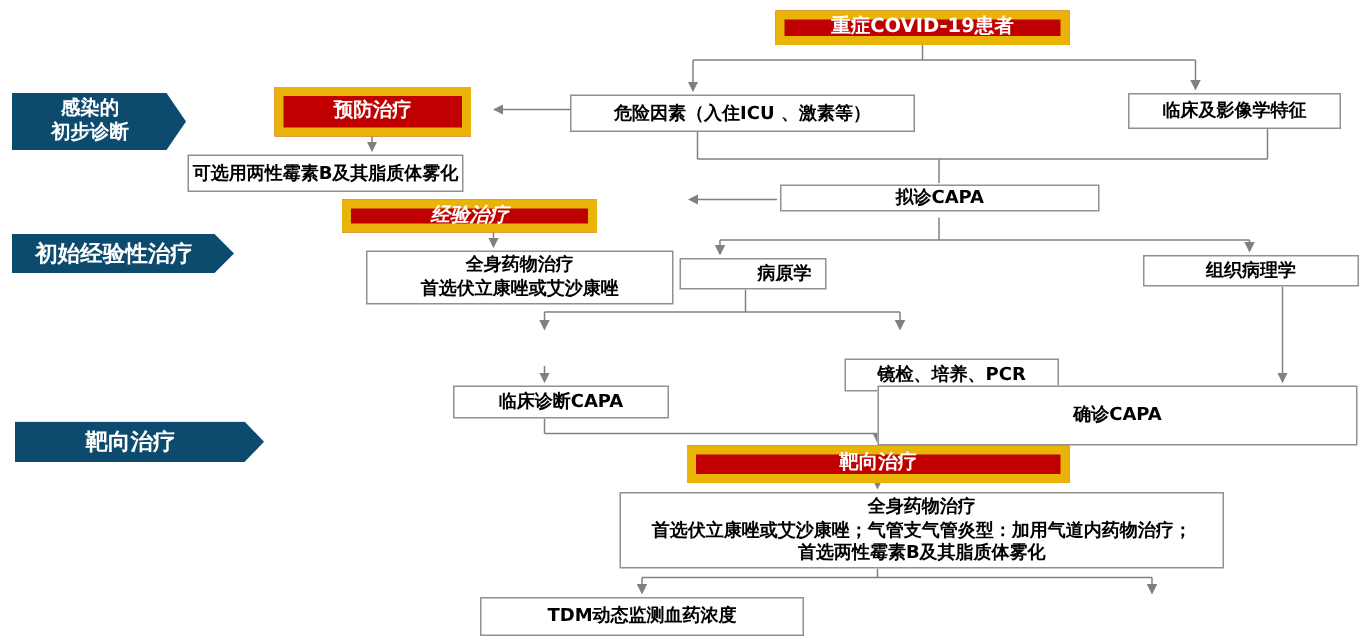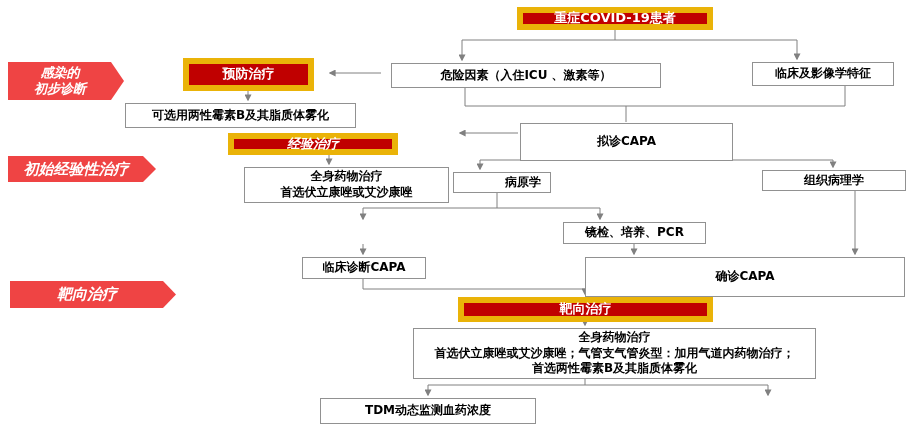--- a/index.html
+++ b/index.html
@@ -2,23 +2,23 @@
 <html><head>
 <meta charset="utf-8">
 <style>
   html,body{margin:0;padding:0;background:#fff;font-family:"DejaVu Sans","Liberation Sans",sans-serif;}
   #canvas{position:relative;width:910px;height:429px;background:#fff;overflow:hidden;}
   #connectors{position:absolute;left:0;top:0;z-index:1;}
   .node{position:absolute;z-index:2;box-sizing:border-box;display:flex;align-items:center;justify-content:center;
         text-align:center;font-weight:bold;white-space:pre-line;line-height:1.3;}
   .white-box{background:#ffffff;border:1px solid #919191;color:#000;font-size:12px;}
   .red-box{background:#C00000;color:#fff;font-size:13px;border:6px solid #eab308;}
-  .stage{position:absolute;z-index:2;background:#ef4444;color:#fff;font-weight:bold;display:flex;align-items:center;
+  .stage{position:absolute;z-index:2;background:#0c4a6e;color:#fff;font-weight:bold;display:flex;align-items:center;
          justify-content:center;text-align:center;white-space:pre-line;line-height:1.25;padding-right:12px;
-         clip-path:polygon(0 0,calc(100% - 13px) 0,100% 50%,calc(100% - 13px) 100%,0 100%);font-style:italic;}
+         clip-path:polygon(0 0,calc(100% - 13px) 0,100% 50%,calc(100% - 13px) 100%,0 100%);}
 </style>
 </head>
 <body>
 
 <div id="canvas">
 
   <svg id="connectors" width="910" height="429" viewBox="0 0 910 429">
     <defs>
       <marker id="arw" viewBox="0 0 10 10" refX="8" refY="5" markerWidth="7" markerHeight="7" orient="auto-start-reverse">
         <path d="M0,0 L10,5 L0,10 z" fill="#808080"></path>
@@ -62,41 +62,41 @@
 
   <div class="stage" style="left:8px;top:62px;width:104px;height:38px;font-size:13px;">感染的
 初步诊断</div>
   <div class="stage" style="left:8px;top:156px;width:136px;height:26px;font-size:15px;">初始经验性治疗</div>
   <div class="stage" style="left:10px;top:281px;width:154px;height:27px;font-size:15px;">靶向治疗</div>
 
   <div class="node red-box" style="left:517px;top:7px;width:196px;height:23px;">重症COVID-19患者</div>
 
   <div class="node red-box" style="left:183px;top:58px;width:131px;height:33px;">预防治疗</div>
 
-  <div class="node white-box" style="left:391px;top:63px;width:270px;height:25px;">危险因素（入住ICU 、激素等）</div>
+  <div class="node white-box" style="left:380px;top:63px;width:230px;height:25px;">危险因素（入住ICU 、激素等）</div>
 
   <div class="node white-box" style="left:752px;top:62px;width:142px;height:24px;">临床及影像学特征</div>
 
-  <div class="node white-box" style="left:125px;top:103px;width:231px;height:25px;">可选用两性霉素B及其脂质体雾化</div>
+  <div class="node white-box" style="left:125px;top:103px;width:184px;height:25px;">可选用两性霉素B及其脂质体雾化</div>
 
-  <div class="node white-box" style="left:520px;top:123px;width:213px;height:38px;">拟诊CAPA</div>
+  <div class="node white-box" style="left:520px;top:123px;width:213px;height:18px;">拟诊CAPA</div>
 
   <div class="node red-box" style="left:228px;top:133px;width:170px;height:22px;font-style:italic;">经验治疗</div>
 
   <div class="node white-box" style="left:244px;top:167px;width:205px;height:36px;">全身药物治疗
 首选伏立康唑或艾沙康唑</div>
 
   <div class="node white-box" style="left:453px;top:172px;width:98px;height:21px;padding-left:42px;">病原学</div>
 
   <div class="node white-box" style="left:762px;top:170px;width:144px;height:21px;">组织病理学</div>
 
 
-  <div class="node white-box" style="left:563px;top:222px;width:143px;height:22px;">镜检、培养、PCR</div>
+  <div class="node white-box" style="left:563px;top:239px;width:143px;height:22px;">镜检、培养、PCR</div>
 
-  <div class="node white-box" style="left:302px;top:257px;width:124px;height:22px;">临床诊断CAPA</div>
+  <div class="node white-box" style="left:302px;top:257px;width:144px;height:22px;">临床诊断CAPA</div>
 
   <div class="node white-box" style="left:585px;top:257px;width:320px;height:40px;">确诊CAPA</div>
 
   <div class="node red-box" style="left:458px;top:297px;width:255px;height:25px;">靶向治疗</div>
 
   <div class="node white-box" style="left:413px;top:328px;width:403px;height:51px;">全身药物治疗
 首选伏立康唑或艾沙康唑；气管支气管炎型：加用气道内药物治疗；
 首选两性霉素B及其脂质体雾化</div>
 
   <div class="node white-box" style="left:320px;top:398px;width:216px;height:26px;">TDM动态监测血药浓度</div>

